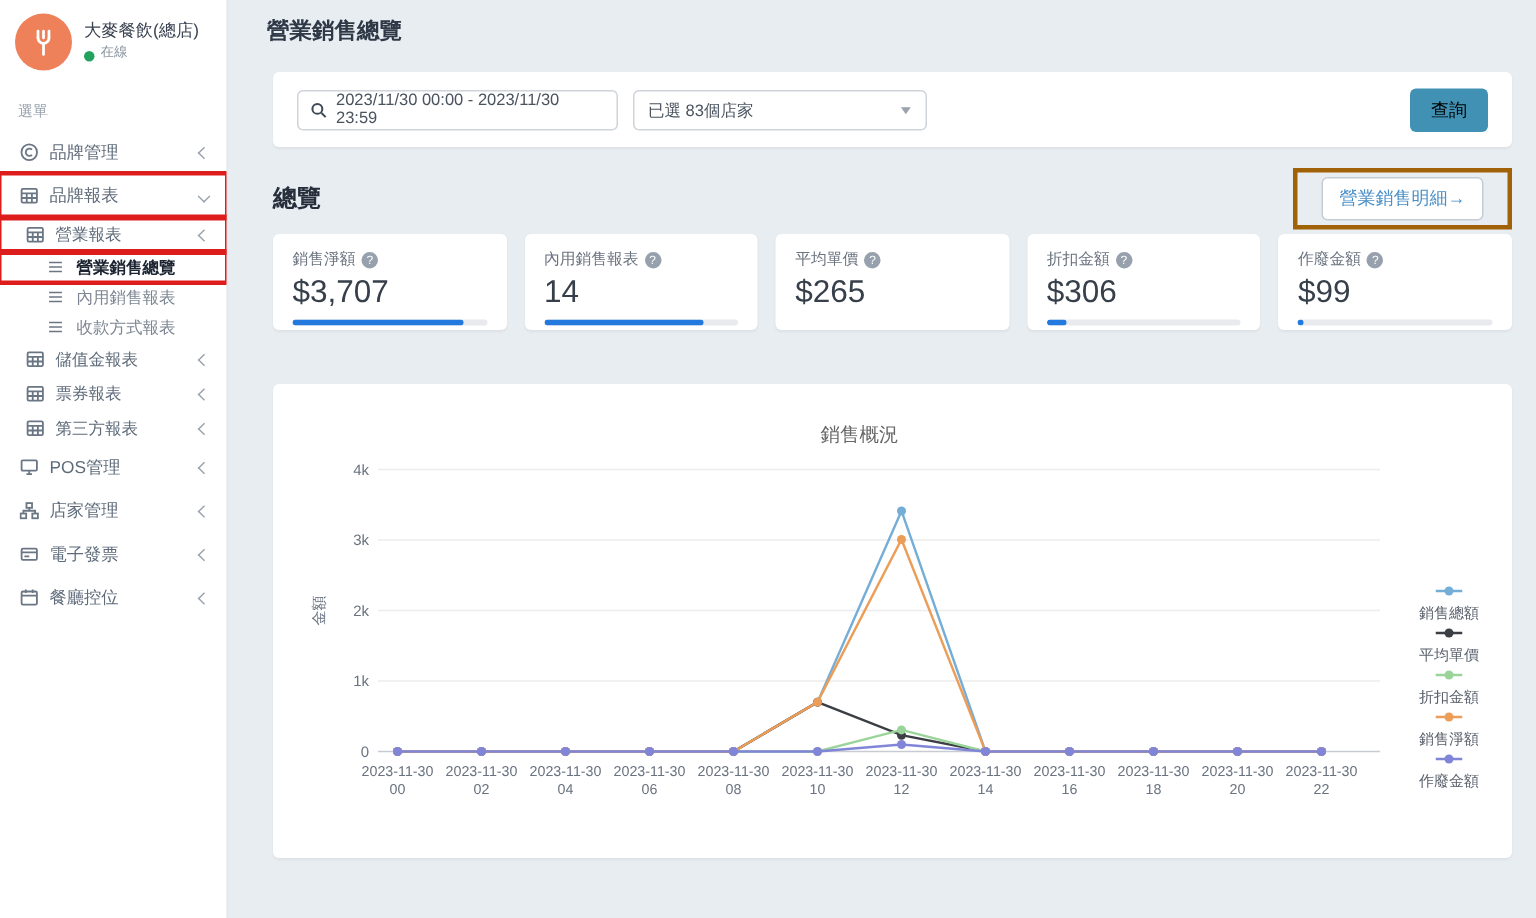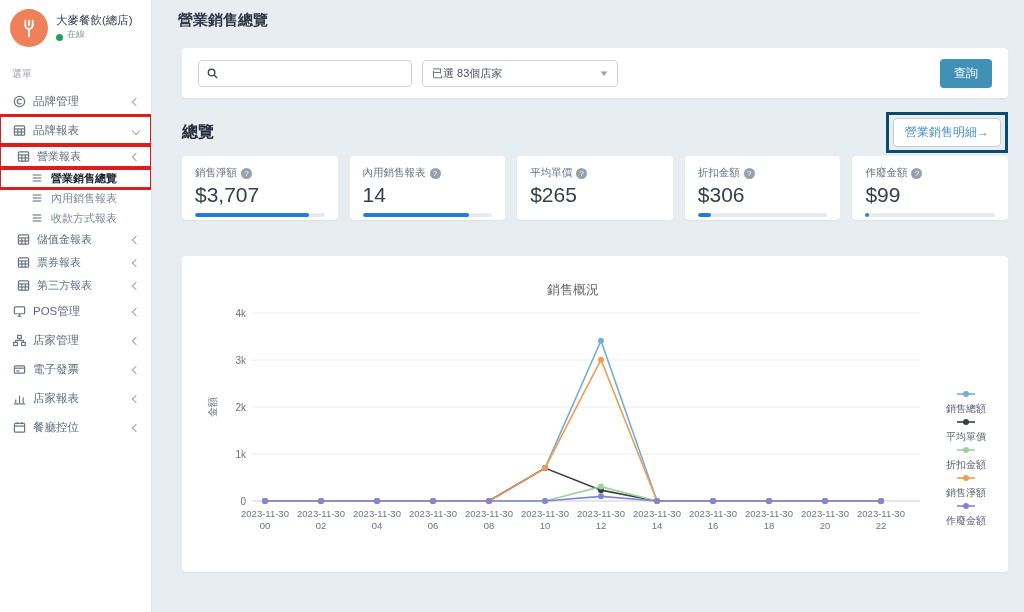--- a/index.html
+++ b/index.html
@@ -32,25 +32,25 @@
   
   main { flex:1; height:612px; overflow:hidden; }
   .page-header { padding:11px 26px 6px; }
   .page-header h1 { font-size:15px; font-weight:bold; color:#2e3846; }
   .content { padding:12px 16px 0 30px; }
 
   .filter-card { background:#fff; border-radius:4px; box-shadow:0 1px 2px rgba(0,0,0,.05); height:50px; display:flex; align-items:center; padding:0 16px; gap:10px; }
   .date-input { width:214px; height:27px; border:1px solid #ced4da; border-radius:4px; background:#fff; display:flex; align-items:center; gap:6px; padding:0 8px; font-size:11px; color:#4a545f; }
   .store-select { width:196px; height:27px; border:1px solid #ced4da; border-radius:4px; background:#fff; display:flex; align-items:center; padding:0 9px; font-size:11px; color:#4a545f; }
   .store-select .caret { margin-left:auto; font-size:8px; color:#9ca3af; transform:scaleX(1.4); }
-  .query-btn { margin-left:auto; background:#4191b4; color:#ffffff; border:none; border-radius:4px; font-size:12px; padding:6px 14px; cursor:pointer; }
+  .query-btn { margin-left:auto; background:#4191b4; color:#000000; border:none; border-radius:4px; font-size:12px; padding:6px 14px; cursor:pointer; }
 
   .section-row { display:flex; align-items:center; justify-content:space-between; margin-top:14px; height:40px; }
   .section-row h2 { font-size:16px; font-weight:bold; color:#252e3a; }
-  .red-box { border:3px solid #0c4a6e; padding:3px 4px; }
+  .red-box { border:3px solid #a16207; padding:3px 16px; }
   .detail-btn { background:#fff; border:1px solid #c6ccd4; border-radius:4px; color:#4a8fc7; font-size:12px; padding:5px 11px; cursor:pointer; white-space:nowrap; }
 
   .stats-row { display:flex; gap:12px; margin-top:4px; }
   .stat-card { flex:1; background:#fff; border-radius:4px; box-shadow:0 1px 2px rgba(0,0,0,.05); height:64px; padding:10px 13px 0; }
   .stat-label { font-size:10.5px; color:#6a7380; display:flex; align-items:center; white-space:nowrap; }
   .qmark { display:inline-flex; width:11px; height:11px; border-radius:50%; background:#97a1ad; color:#fff; font-size:8px; align-items:center; justify-content:center; margin-left:4px; flex:none; }
   .stat-value { font-size:21px; color:#37404a; margin-top:3px; }
   .bar { height:4px; border-radius:2px; background:#e8eaed; margin-top:6px; overflow:hidden; }
   .bar .fill { height:100%; background:#2479de; border-radius:2px; }
 
@@ -219,32 +219,20 @@
               <line x1="1.5" y1="5.6" x2="12.5" y2="5.6"></line>
               <line x1="3.5" y1="8.5" x2="7" y2="8.5"></line>
             </svg>
           </span>
           <span class="lbl">電子發票</span>
           <span class="chev left"></span>
         </div>
         <div class="side-item lvl0">
           <span class="ic">
             <svg width="13" height="13" viewBox="0 0 14 14" fill="none" stroke="currentColor" stroke-width="1.3">
-              <line x1="3" y1="12" x2="3" y2="8"></line>
-              <line x1="7" y1="12" x2="7" y2="4"></line>
-              <line x1="11" y1="12" x2="11" y2="6"></line>
-              <line x1="1" y1="12.8" x2="13" y2="12.8"></line>
-            </svg>
-          </span>
-          <span class="lbl">店家報表</span>
-          <span class="chev left"></span>
-        </div>
-        <div class="side-item lvl0">
-          <span class="ic">
-            <svg width="13" height="13" viewBox="0 0 14 14" fill="none" stroke="currentColor" stroke-width="1.3">
               <rect x="1.5" y="2.5" width="11" height="9.5" rx="1"></rect>
               <line x1="1.5" y1="5.5" x2="12.5" y2="5.5"></line>
               <line x1="4.5" y1="1" x2="4.5" y2="3.5"></line>
               <line x1="9.5" y1="1" x2="9.5" y2="3.5"></line>
             </svg>
           </span>
           <span class="lbl">餐廳控位</span>
           <span class="chev left"></span>
         </div>
       </nav>
@@ -257,20 +245,21 @@
     <div class="content">
 
       <div class="filter-card">
         <div class="date-input">
           <span style="display:flex;">
             <svg width="11" height="11" viewBox="0 0 12 12" fill="none" stroke="#3f4a56" stroke-width="1.5">
               <circle cx="5" cy="5" r="3.6"></circle>
                 <line x1="8" y1="8" x2="11" y2="11"></line>
             </svg>
           </span>
+          <span>2023/11/30 00:00 - 2023/11/30 23:59</span>
         </div>
         <div class="store-select">
           <span>已選 83個店家</span>
           <span class="caret">▼</span>
         </div>
         <button class="query-btn">查詢</button>
       </div>
 
       <div class="section-row">
         <h2>總覽</h2>

